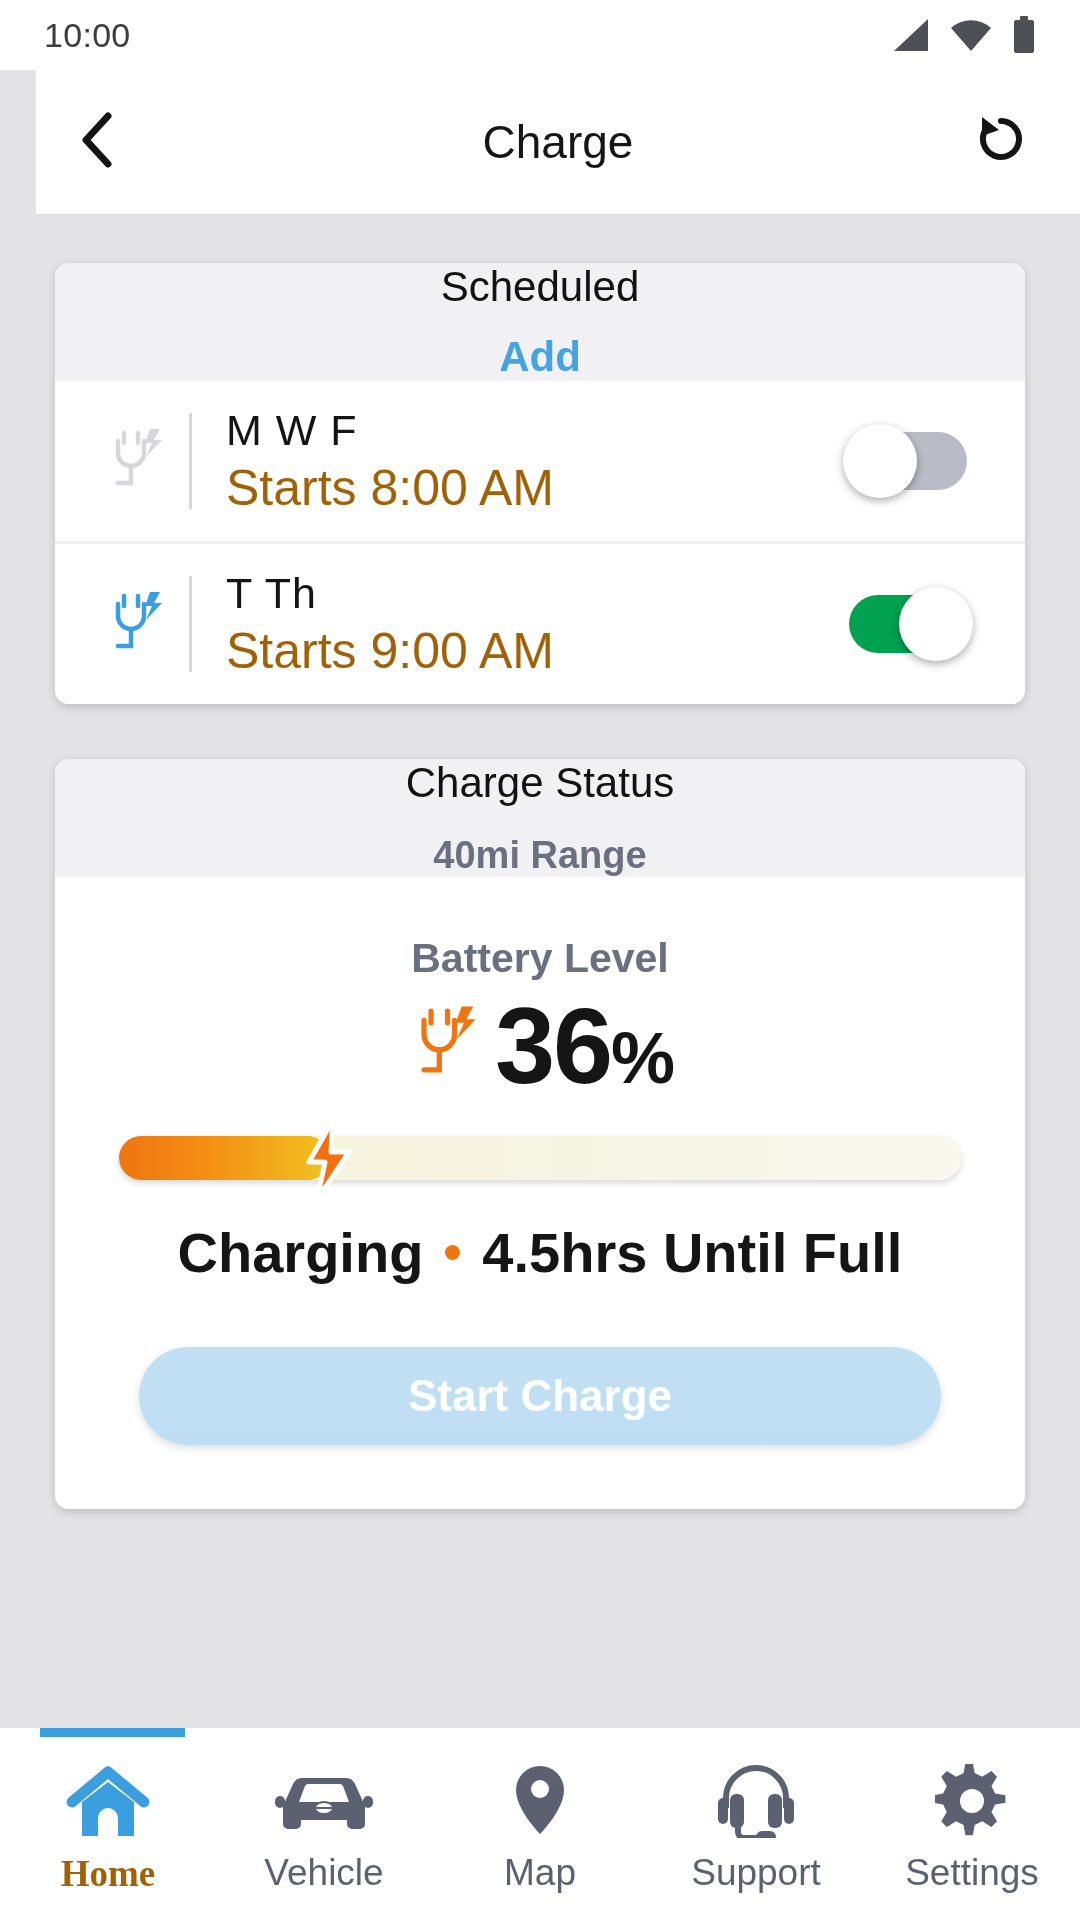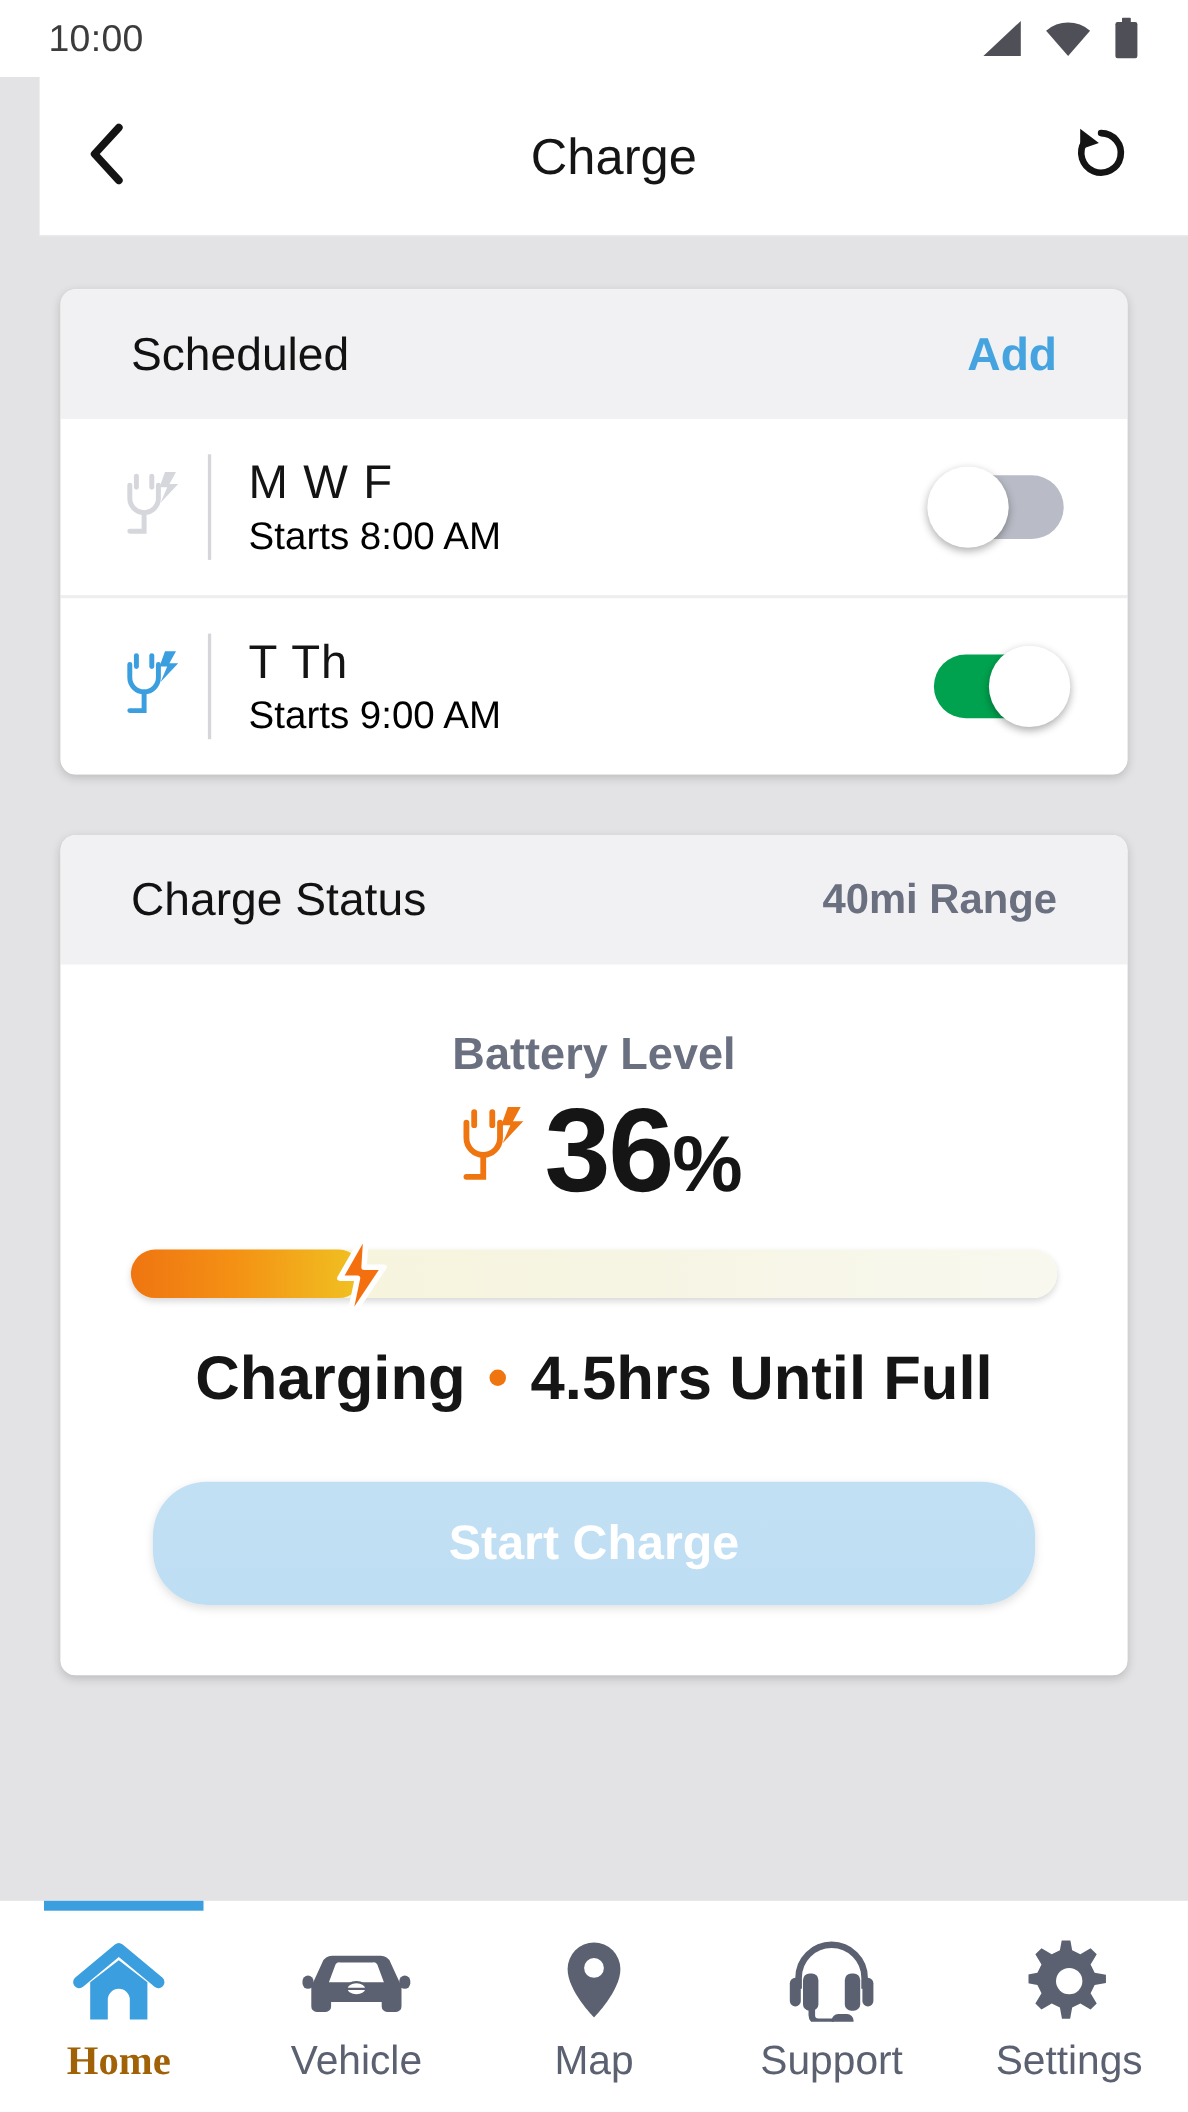--- a/index.html
+++ b/index.html
@@ -65,38 +65,39 @@
     background:#ffffff;
     border-radius:14px;
     box-shadow:0 3px 9px rgba(0,0,0,0.17);
     overflow:hidden;
     margin-bottom:55px;
   }
   .card-header {
     background:#f1f1f3;
     height:118px;
     display:flex; align-items:center; justify-content:space-between;
-    padding:0 64px;
+    padding:0 49px;
+    flex-direction:column;
   }
   .card-title { font-size:42px; color:#121212; font-weight:400; }
   .card-action { font-size:42px; color:#45a3e0; font-weight:600; cursor:pointer; }
   .card-meta { font-size:38px; color:#6b7080; font-weight:700; }
 
   
   .sched-row {
     display:flex; align-items:center;
     height:160px; padding:0 58px 0 34px;
     background:#ffffff;
   }
   .sched-divider { height:3px; background:#eeeef0; }
   .sched-icon { width:92px; display:flex; align-items:center; justify-content:center; }
   .vrule { width:3px; height:96px; background:#d6d6da; margin:0 34px 0 8px; }
   .sched-text { flex:1 1 auto; display:flex; flex-direction:column; gap:4px; }
   .sched-days { font-size:43px; color:#141414; letter-spacing:1px; }
-  .sched-time { font-size:35px; color:#000000; }
+  .sched-time { font-size:50px; color:#a16207; }
 
   
   .toggle {
     width:118px; height:58px; border-radius:29px;
     position:relative; cursor:pointer; flex:0 0 auto;
   }
   .toggle.off { background:#b9bcc6; }
   .toggle.on  { background:#00a24f; }
   .toggle .knob {
     position:absolute; top:-8px; width:74px; height:74px;
@@ -135,21 +136,21 @@
 
   .charge-status-line {
     text-align:center; margin-top:30px;
     font-size:56px; font-weight:700; color:#151515;
     display:flex; align-items:center; justify-content:center; gap:22px;
   }
   .dot-sep { width:15px; height:15px; border-radius:50%; background:#ef7511; display:inline-block; }
 
   .start-btn {
     margin:62px 40px 0 40px;
-    height:112px; border-radius:49px;
+    height:98px; border-radius:49px;
     background:linear-gradient(180deg,#c2e0f4 0%,#bedef3 100%);
     display:flex; align-items:center; justify-content:center;
     color:#ffffff; font-size:44px; font-weight:700;
     box-shadow:0 3px 9px rgba(0,0,0,0.13);
     cursor:pointer;
   }
 
   
   .bottomnav {
     flex:0 0 auto; height:192px; background:#ffffff;

